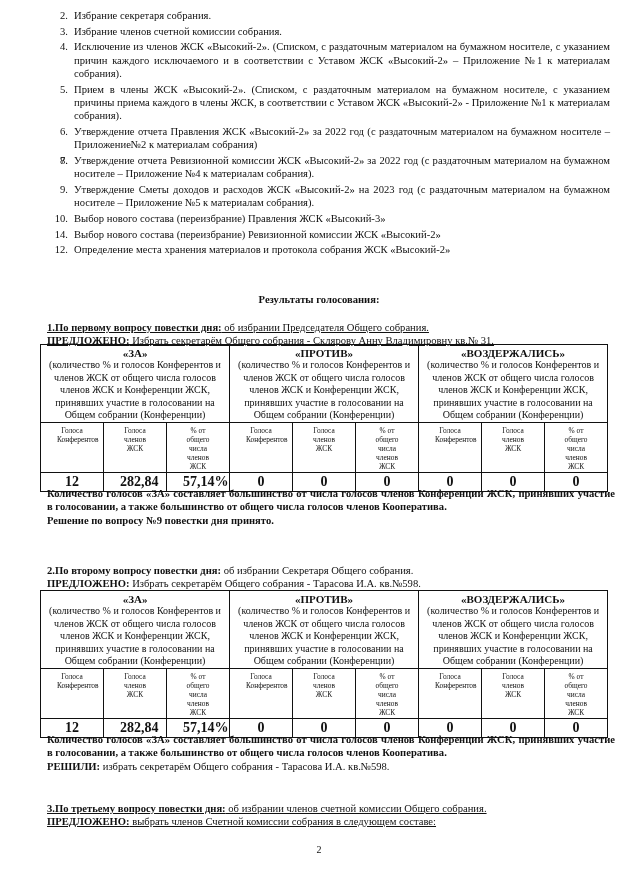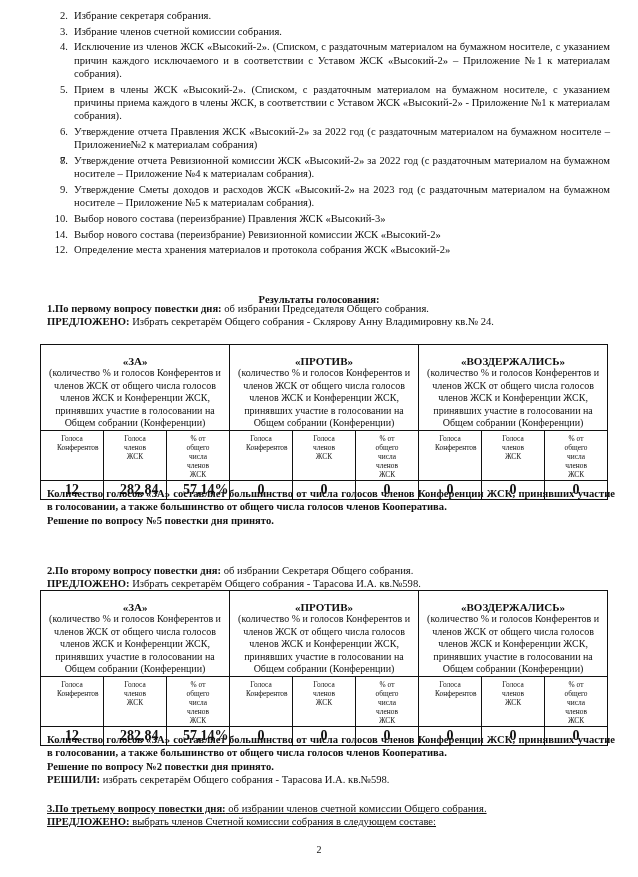--- a/index.html
+++ b/index.html
@@ -18,21 +18,21 @@
   .block { position: absolute; left: 47px; width: 568px; }
   .block p { margin: 0; }
   .b { font-weight: bold; }
   .justify { text-align: justify; }
   table.votes {
     position: absolute; left: 40px; width: 567px;
     border-collapse: collapse; table-layout: fixed;
     font-size: 10px; line-height: 12.4px;
   }
   table.votes td { border: 1px solid #111; text-align: center; vertical-align: middle; padding: 1px 16px; }
-  table.votes td.grp { padding: 10px 3px 1px; }
+  table.votes td.grp { padding: 2px 3px 1px; }
   table.votes .gtitle { font-weight: bold; font-size: 11px; display: block; }
   table.votes td.sub { font-size: 7.4px; line-height: 9px; height: 30px; vertical-align: top; padding-top: 3px; }
   table.votes td.val { font-weight: bold; font-size: 14px; height: 16px; }
   .page-num { position: absolute; left: 0; width: 638px; top: 843px; text-align: center; font-size: 10px; }
 </style>
 </head>
 <body>
 
 <div class="page">
 
@@ -45,23 +45,23 @@
     <li><span class="num">7.</span></li>
     <li><span class="num">8.</span><span>Утверждение отчета Ревизионной комиссии ЖСК «Высокий-2» за 2022 год (с раздаточным материалом на бумажном носителе – Приложение №4 к материалам собрания).</span></li>
     <li><span class="num">9.</span><span>Утверждение Сметы доходов и расходов ЖСК «Высокий-2» на 2023 год (с раздаточным материалом на бумажном носителе – Приложение №5 к материалам собрания).</span></li>
     <li><span class="num">10.</span><span>Выбор нового состава (переизбрание) Правления ЖСК «Высокий-3»</span></li>
     <li><span class="num">14.</span><span>Выбор нового состава (переизбрание) Ревизионной комиссии ЖСК «Высокий-2»</span></li>
     <li><span class="num">12.</span><span>Определение места хранения материалов и протокола собрания ЖСК «Высокий-2»</span></li>
   </ol>
 
   <div class="center-title" style="top:293px;">Результаты голосования:</div>
 
-  <div class="block" style="top:302px;">
+  <div class="block" style="top:321px;text-decoration:underline;">
     <p><span class="b">1.По первому вопросу повестки дня:</span><span> об избрании Председателя Общего собрания.</span></p>
-    <p><span class="b">ПРЕДЛОЖЕНО:</span><span> Избрать секретарём Общего собрания - Склярову Анну Владимировну кв.№ 24.</span></p>
+    <p><span class="b">ПРЕДЛОЖЕНО:</span><span> Избрать секретарём Общего собрания - Склярову Анну Владимировну кв.№ 31.</span></p>
   </div>
 
   <table class="votes" style="top:344px;">
     <colgroup>
       <col style="width:63px">
         <col style="width:63px">
         <col style="width:63px">
       <col style="width:63px">
         <col style="width:63px">
         <col style="width:63px">
@@ -95,21 +95,21 @@
       <td class="val">0</td>
       <td class="val">0</td>
       <td class="val">0</td>
       <td class="val">0</td>
     </tr>
   </tbody>
     </table>
 
   <div class="block" style="top:487px;">
     <p class="b justify">Количество голосов «ЗА» составляет большинство от числа голосов членов Конференции ЖСК, принявших участие в голосовании, а также большинство от общего числа голосов членов Кооператива.</p>
-    <p class="b">Решение по вопросу №5 повестки дня принято.</p>
+    <p class="b">Решение по вопросу №9 повестки дня принято.</p>
   </div>
 
   <div class="block" style="top:564px;">
     <p><span class="b">2.По второму вопросу повестки дня:</span><span> об избрании Секретаря Общего собрания.</span></p>
     <p><span class="b">ПРЕДЛОЖЕНО:</span><span> Избрать секретарём Общего собрания - Тарасова И.А. кв.№598.</span></p>
   </div>
 
   <table class="votes" style="top:590px;">
     <colgroup>
       <col style="width:63px">
@@ -148,21 +148,20 @@
       <td class="val">0</td>
       <td class="val">0</td>
       <td class="val">0</td>
       <td class="val">0</td>
     </tr>
   </tbody>
     </table>
 
   <div class="block" style="top:733px;">
     <p class="b justify">Количество голосов «ЗА» составляет большинство от числа голосов членов Конференции ЖСК, принявших участие в голосовании, а также большинство от общего числа голосов членов Кооператива.</p>
-    <p class="b">Решение по вопросу №2 повестки дня принято.</p>
     <p><span class="b">РЕШИЛИ:</span><span> избрать секретарём Общего собрания - Тарасова И.А. кв.№598.</span></p>
   </div>
 
   <div class="block" style="top:802px;text-decoration:underline;">
     <p><span class="b">3.По третьему вопросу повестки дня:</span><span> об избрании членов счетной комиссии Общего собрания.</span></p>
     <p><span class="b">ПРЕДЛОЖЕНО:</span><span> выбрать членов Счетной комиссии собрания в следующем составе:</span></p>
   </div>
 
   <div class="page-num">2</div>
 </div>

